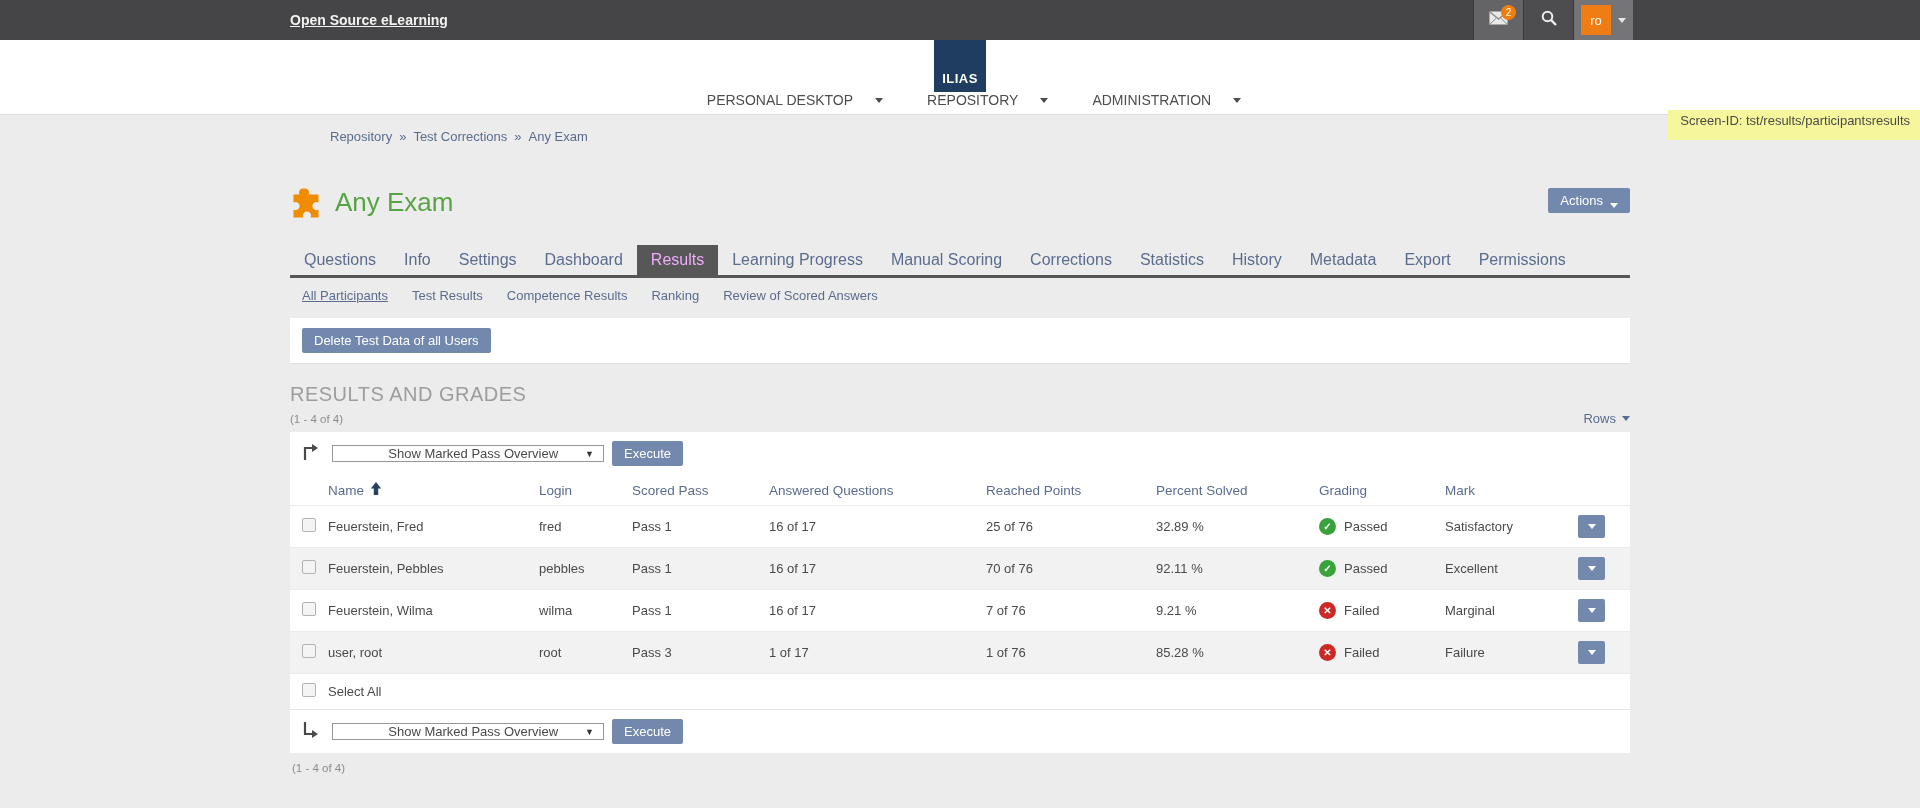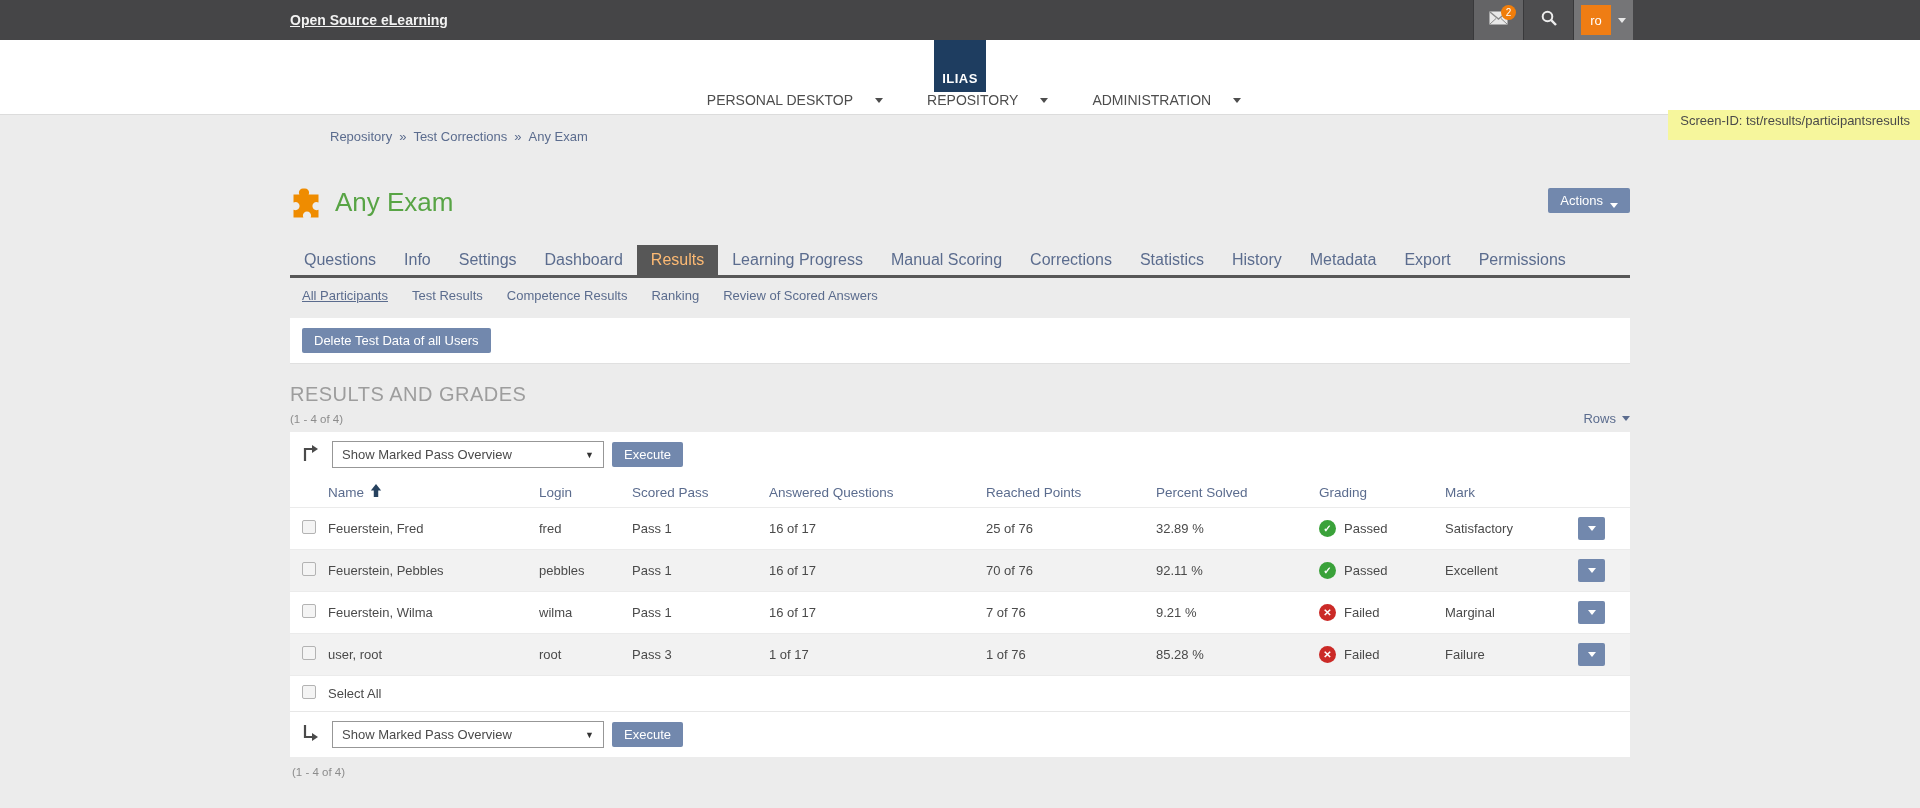--- a/index.html
+++ b/index.html
@@ -53,43 +53,43 @@
   h1.page-title { font-size:26px; font-weight:400; color:#58a445; }
   .btn { background:#7288ad; color:#fff; border:none; font-size:13px;
     font-family:inherit; padding:5px 12px; border-radius:2px; cursor:pointer;
     display:inline-flex; align-items:flex-end; gap:7px; }
   .actions-btn { position:absolute; right:0; top:2px; }
 
   
   .tabs { margin-top:27px; display:flex; border-bottom:3px solid #575757; }
   .tabs a { font-size:16px; color:#5b6c8e; text-decoration:none; padding:6px 14px;
     cursor:pointer; white-space:nowrap; }
-  .tabs a.active { background:#575757; color:#fdba74; }
+  .tabs a.active { background:#575757; color:#f0abfc; }
   .subtabs { display:flex; margin-top:7px; }
   .subtabs a { font-size:13px; color:#5b6c8e; text-decoration:none; padding:3px 12px; cursor:pointer; }
   .subtabs a.active { text-decoration:underline; }
 
   
   .toolbar-band { margin-top:12px; background:#fff; border-bottom:1px solid #e0e0e0;
     padding:10px 12px; }
 
   
   .section-heading { margin-top:19px; font-size:20px; color:#9d9d9d; letter-spacing:.5px; }
   .pag-row { display:flex; justify-content:space-between; align-items:center; margin-top:5px; }
   .pag-text { font-size:11.5px; color:#8c8c8c; }
   .rows-dd { font-size:13px; color:#5b6c8e; display:inline-flex; align-items:center;
     gap:6px; cursor:pointer; }
 
   
   .card { background:#fff; margin-top:6px; }
   .filter-row { display:flex; align-items:center; padding:9px 0 9px 10px; }
   .filter-row.bottom { border-top:1px solid #e7e7e7; }
-  .select-box { width:272px; height:27px; border:1px solid #979797; background:#fff;
-    display:flex; align-items:center; justify-content:space-between; padding:0 9px;
-    margin-left:12px; font-size:13px; color:#4a4a4a; cursor:pointer; }
+  .select-box { width:272px; height:17px; border:1px solid #979797; background:#fff;
+    display:flex; align-items:center; justify-content:flex-end; padding:0 9px;
+    margin-left:12px; font-size:13px; color:#4a4a4a; cursor:pointer;gap:27px; }
   .select-box .dd-arrow { font-size:9px; color:#333; }
   .filter-row .btn { margin-left:8px; }
   .arrow-ico { flex:0 0 auto; }
 
   .trow { display:grid;
     grid-template-columns:38px 211px 93px 137px 217px 170px 163px 126px 133px 52px;
     align-items:center; font-size:13px; }
   .thead { height:30px; color:#5b6c8e; font-size:13.5px; }
   .thead .th { display:flex; align-items:center; gap:6px; cursor:pointer; }
   .drow { height:42px; border-top:1px solid #ebebeb; color:#4a4a4a; }

